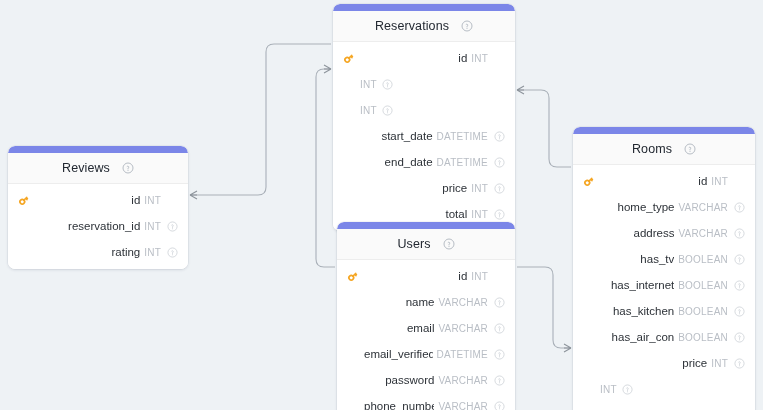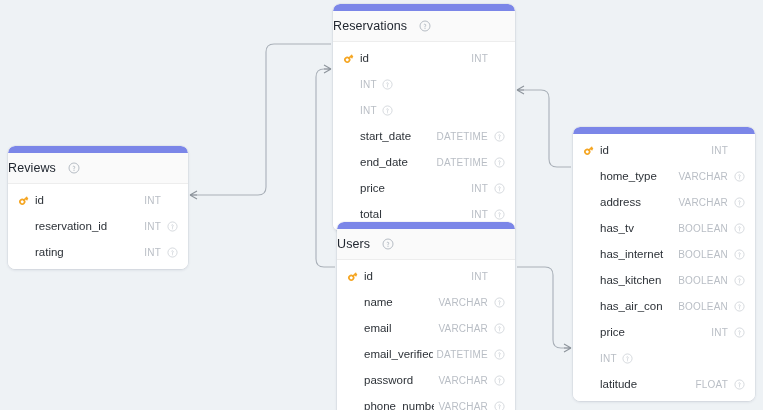--- a/index.html
+++ b/index.html
@@ -44,21 +44,21 @@
     width: 100%;
     background: #7b86e8;
     border-radius: 7px 7px 0 0;
   }
   .node-header {
     height: 30px;
     background: #fafafa;
     border-bottom: 1px solid #ededed;
     display: flex;
     align-items: center;
-    justify-content: flex-start;
+    justify-content: center;
     gap: 12px;
   }
   .node-title {
     font-size: 12.5px;
     color: #222831;
     letter-spacing: .1px;
   }
   .rows {
     background: #ffffff;
     padding: 3px 0 4px 0;
@@ -77,20 +77,21 @@
     display: flex;
     align-items: center;
     justify-content: flex-start;
   }
   .col-name {
     flex: 1 1 auto;
     font-size: 11.5px;
     color: #2d3238;
     white-space: nowrap;
     overflow: hidden;
+    text-align: right;
   }
   .col-type {
     font-size: 10px;
     color: #b9bec5;
     white-space: nowrap;
     text-align: right;
     letter-spacing: .2px;
   }
   .info-slot {
     width: 14px;
@@ -360,20 +361,29 @@
               <svg width="11" height="11" viewBox="0 0 12 12" class="info-ico">
                 <circle cx="6" cy="6" r="5" fill="none" stroke="#d2d6db" stroke-width="1"></circle>
                 <path d="M5.1,4.4 A1,1 0 1 1 6,6.1 L6,7 M6,8.4 L6,8.6" fill="none" stroke="#cbd0d6" stroke-width="0.9" stroke-linecap="round"></path>
               </svg>
             </span>
           </div>
         </div>
       </div>
       <div class="table-node" style="left: 573px; top: 127px; width: 182px;">
         <div class="node-accent" style="background: rgb(123, 134, 232);"></div>
+        <div class="node-header">
+          <span class="node-title">Rooms</span>
+          <span style="display: flex;">
+            <svg width="12" height="12" viewBox="0 0 12 12" class="info-ico">
+              <circle cx="6" cy="6" r="5" fill="none" stroke="#b6bcc4" stroke-width="1"></circle>
+              <path d="M5.1,4.4 A1,1 0 1 1 6,6.1 L6,7 M6,8.4 L6,8.6" fill="none" stroke="#b6bcc4" stroke-width="0.9" stroke-linecap="round"></path>
+            </svg>
+          </span>
+        </div>
         <div class="rows">
           <div class="row">
             <span class="key-slot">
               <svg width="11" height="11" viewBox="0 0 12 12" class="key-ico">
                 <g transform="rotate(-45 6 6)">
                   <circle cx="4.1" cy="6" r="2.5" fill="none" stroke="#f5a623" stroke-width="1.9"></circle>
                   <path d="M6.3,6 L11,6 M9.3,6 L9.3,8.1 M10.6,6 L10.6,7.7" fill="none" stroke="#f5a623" stroke-width="1.5" stroke-linecap="round"></path>
                 </g>
               </svg>
             </span>

